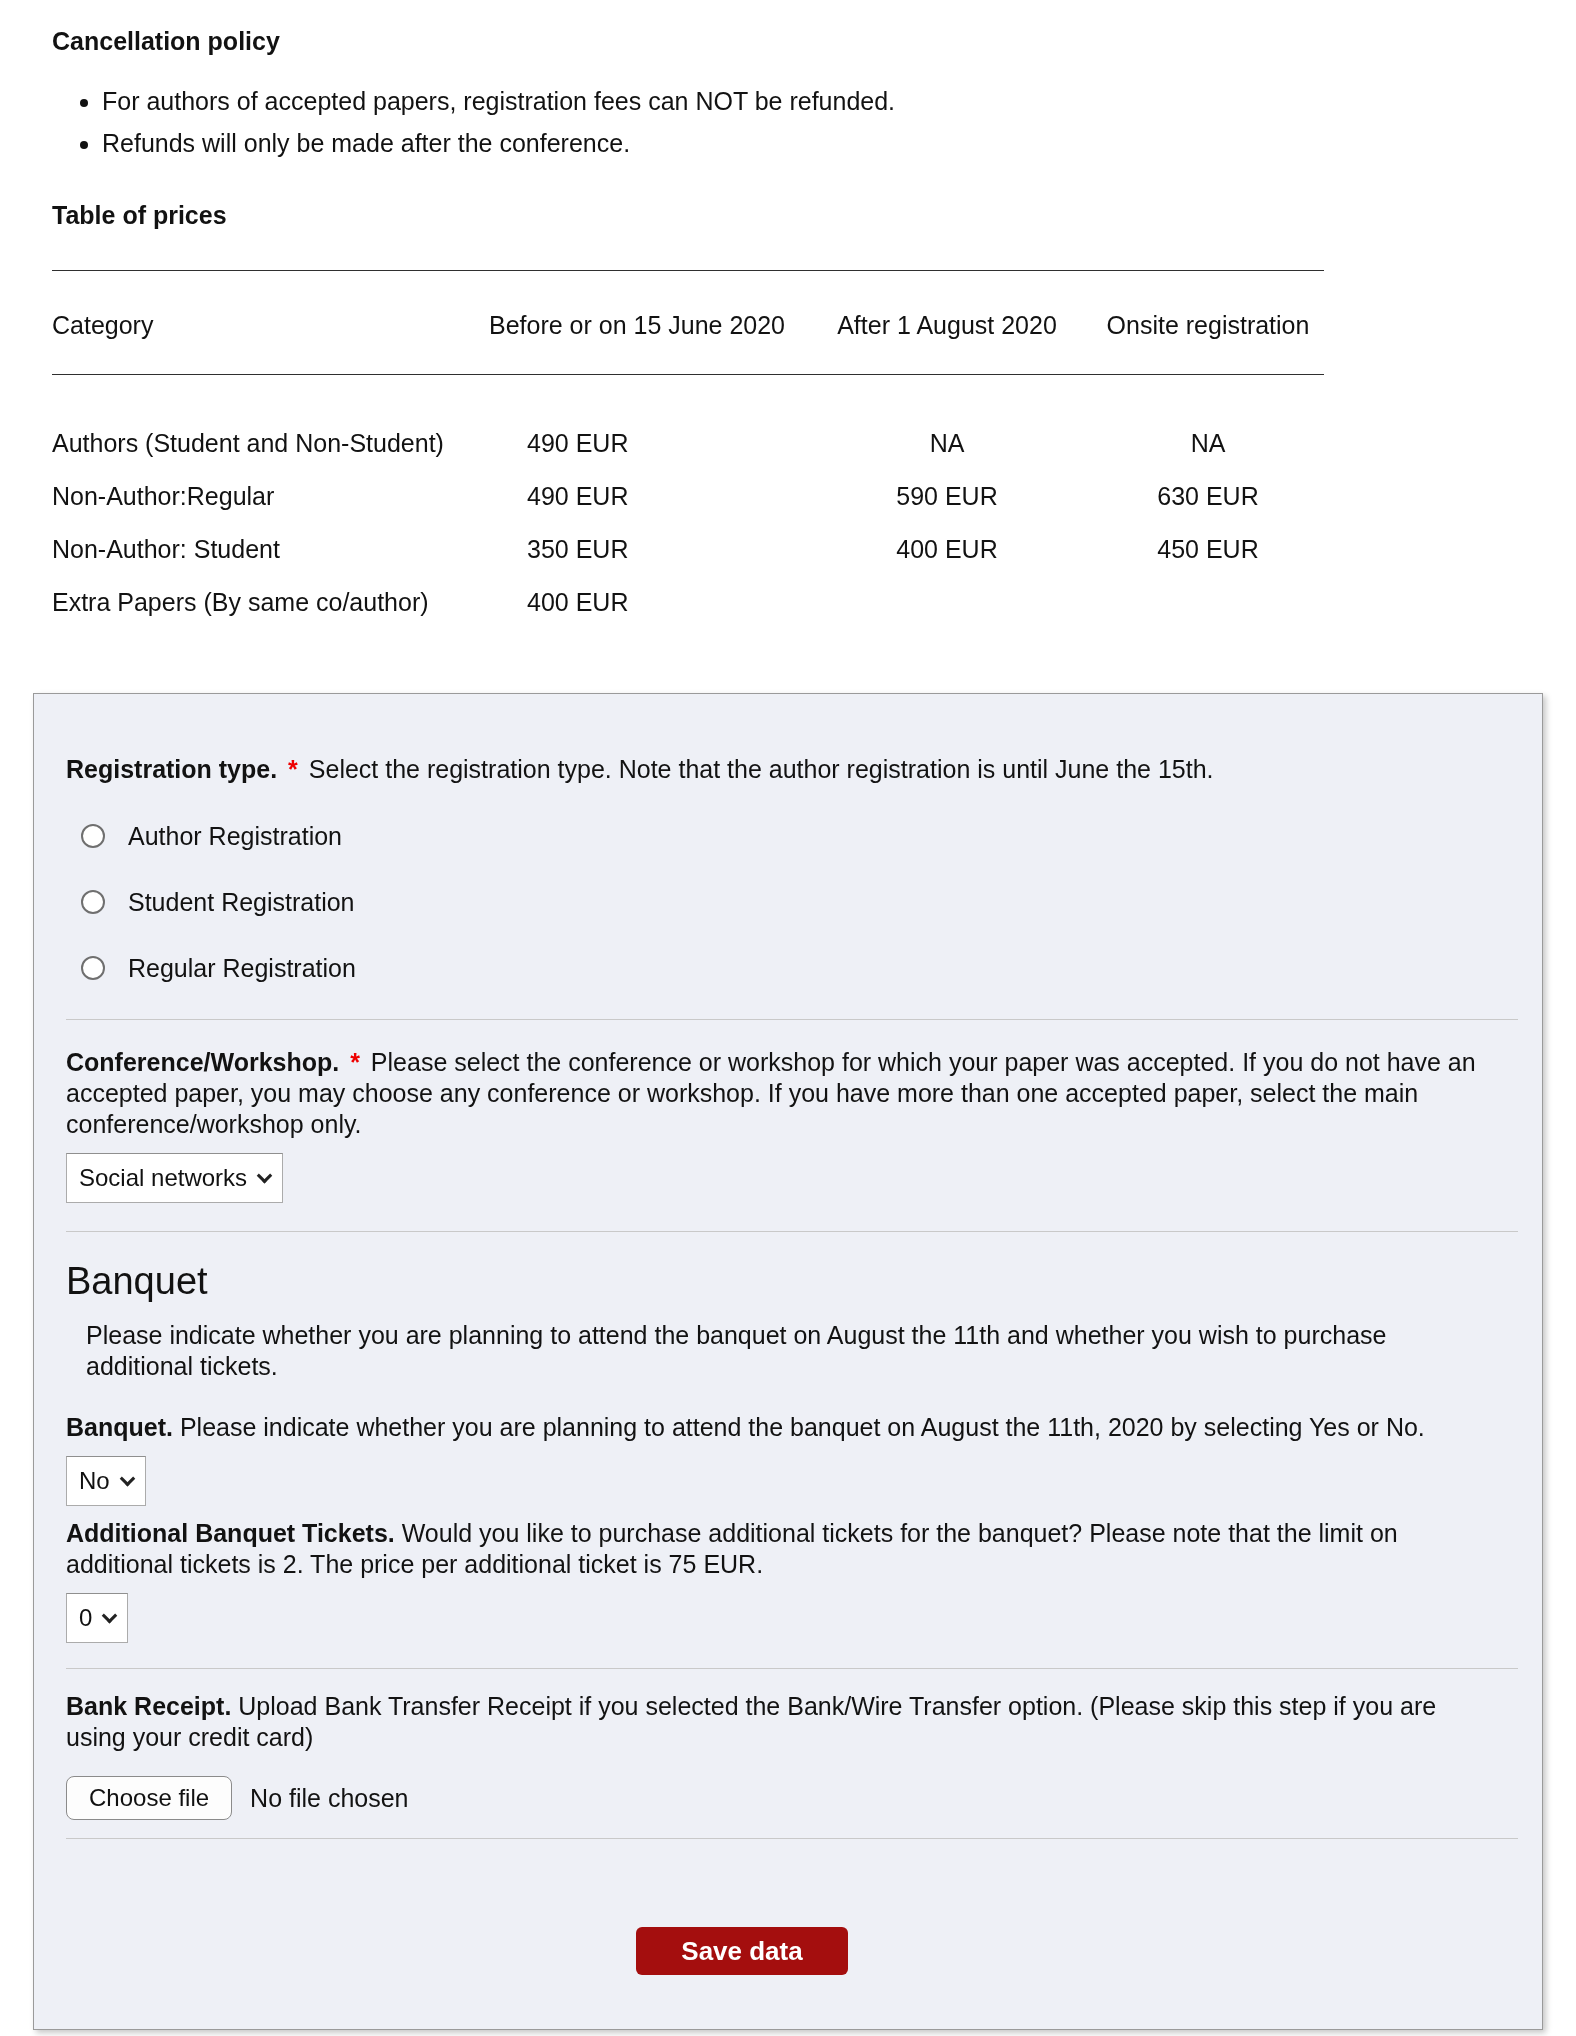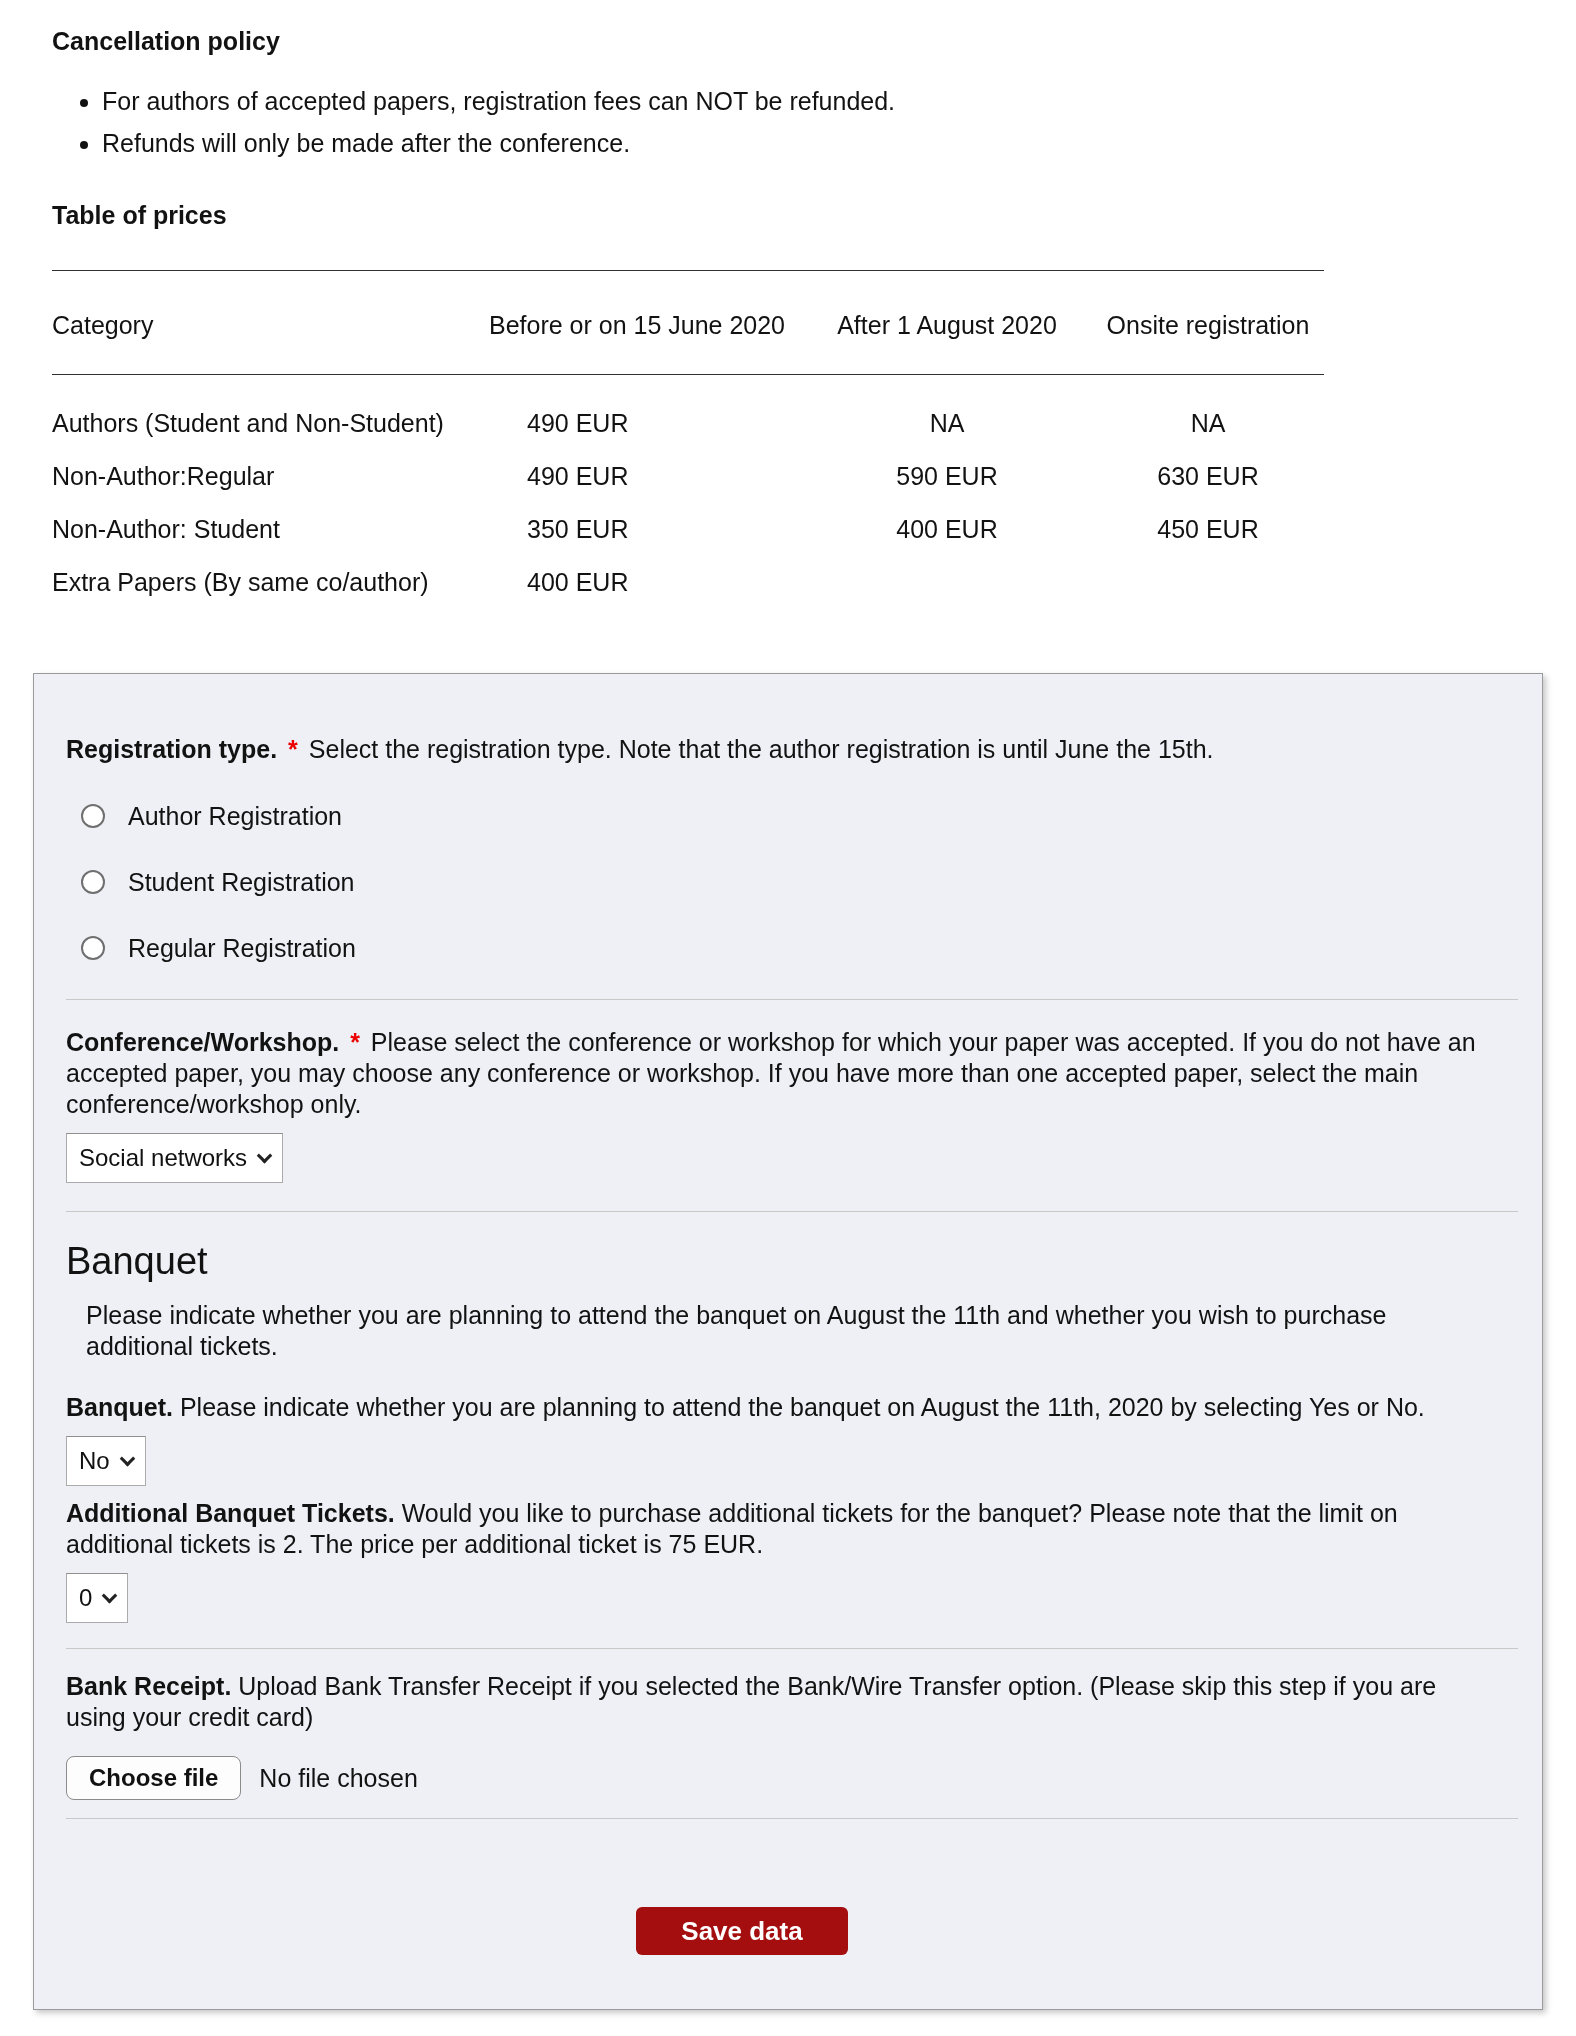--- a/index.html
+++ b/index.html
@@ -43,21 +43,21 @@
   table.prices col.c2{width:330px;}
   table.prices col.c3{width:290px;}
   table.prices col.c4{width:232px;}
   table.prices td{
     font-size:25px;
     padding:12px 0;
     line-height:29px;
     text-align:center;
     vertical-align:middle;
   }
-  table.prices tbody tr:first-child td{padding-top:34px;}
+  table.prices tbody tr:first-child td{padding-top:54px;}
   table.prices td.c1{text-align:left;}
   table.prices td.c2{text-align:left;padding-left:55px;}
   
   .form-box{
     margin:64px 0 30px 33px;
     width:1510px;
     background:var(--form-bg);
     border:1px solid var(--form-border);
     box-shadow:3px 3px 6px rgba(0,0,0,0.22);
     padding:48px 24px 54px 32px;
@@ -87,21 +87,21 @@
     display:inline-block;width:11px;height:11px;margin-left:12px;
     border-right:3px solid #222;border-bottom:3px solid #222;
     transform:rotate(45deg) translate(-2px,-2px);
   }
   .banquet-h{font-size:38px;font-weight:400;margin:26px 0 0 0;line-height:46px;}
   .banquet-desc{margin:16px 0 0 20px;line-height:31px;max-width:1360px;}
   .file-row{display:flex;align-items:center;margin-top:23px;}
   .choose-file{
     font-family:inherit;font-size:24px;color:#111;
     background:#fdfdfd;border:1px solid #8b8b8b;border-radius:8px;
-    padding:7px 22px;cursor:pointer;font-weight:bold;
+    padding:7px 22px;cursor:pointer;
   }
   .file-status{margin-left:18px;font-size:25px;}
   .btn-row{display:flex;justify-content:center;margin-top:88px;}
   .save-btn{
     width:212px;height:48px;margin-left:-100px;
     background:var(--save);color:var(--save-text);
     border:none;border-radius:6px;
     font-family:inherit;font-size:26px;font-weight:bold;cursor:pointer;
   }
 </style>

